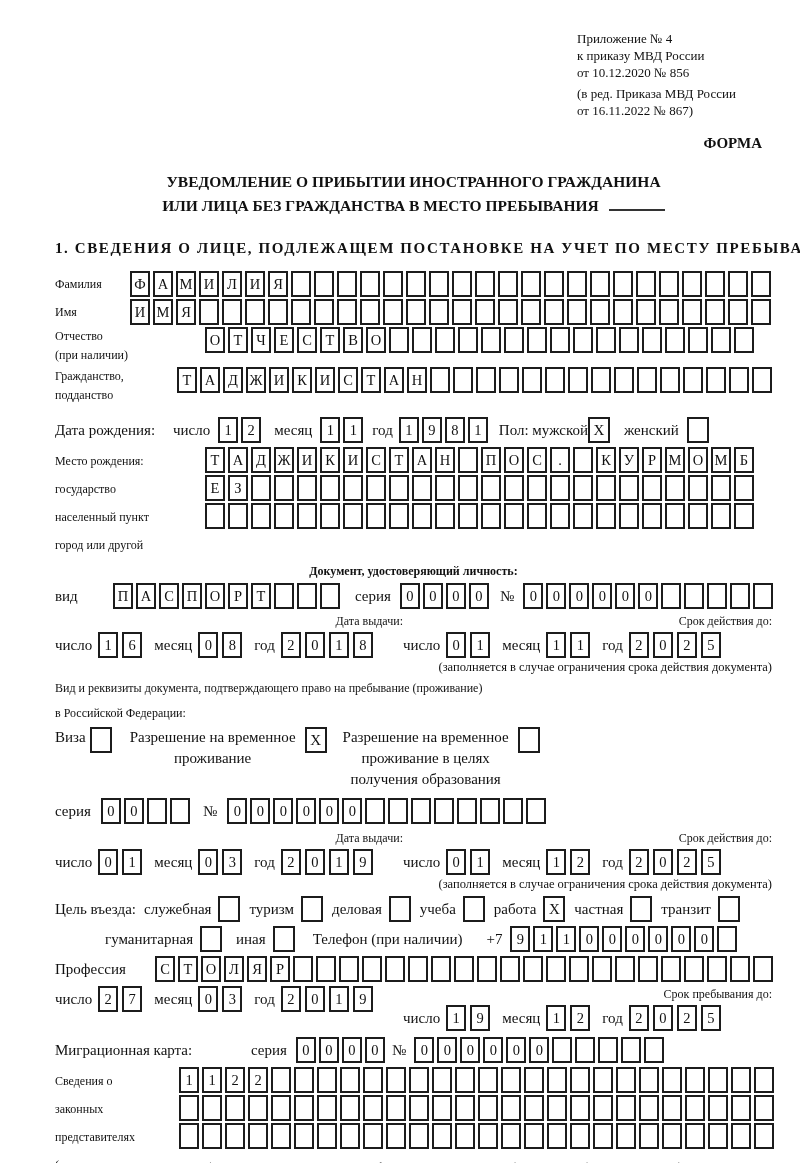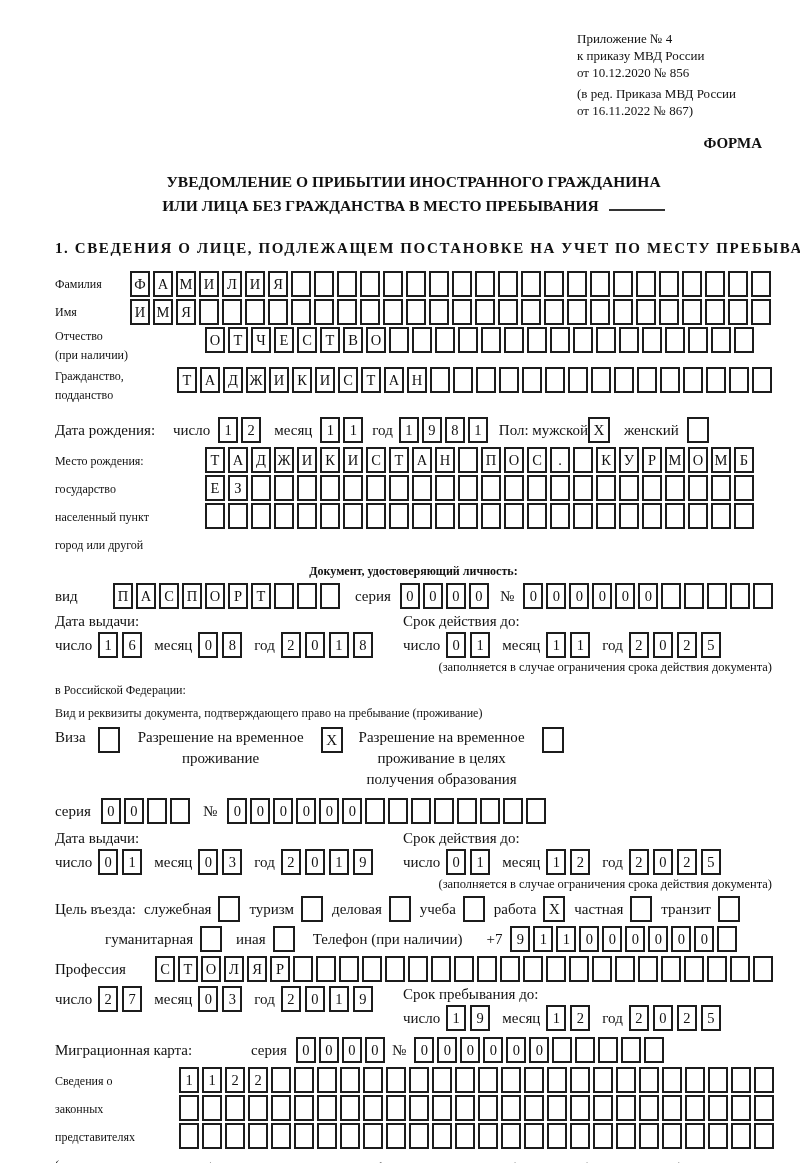--- a/index.html
+++ b/index.html
@@ -31,30 +31,30 @@
   .stack .cells{margin-top:0;}
   .stack .cells + .cells{margin-top:2px;}
 
   
   .wlbl{font-size:15px;line-height:26px;flex:0 0 auto;}
 
   
   .datewrap{display:flex;margin-top:4px;}
   .dcol-l{width:348px;flex:0 0 auto;}
   .dcol-r{flex:1;}
-  .dtitle{text-align:left;font-size:15px;line-height:17px;margin-bottom:2px;}
+  .dtitle{text-align:right;font-size:12px;line-height:17px;margin-bottom:2px;}
   .dg{display:flex;align-items:center;}
   .dg .wlbl{margin-right:6px;}
   .dg .cells{margin-right:8px;}
   .dg .cell{margin-right:4px;}
   .fine{font-size:12.5px;text-align:right;line-height:16px;margin-top:1px;}
 
   
   .ropts{display:flex;margin-top:4px;align-items:flex-start;}
-  .ropt{display:flex;align-items:flex-start;gap:8px;}
+  .ropt{display:flex;align-items:flex-start;}
   .roptlbl{font-size:15px;line-height:21px;text-align:center;}
   .ropt .cbox{margin-left:9px;margin-top:0;}
 
   
   .popt{display:flex;align-items:center;margin-right:9px;}
   .popt .wlbl{margin-right:7px;}
 
   .note2{font-size:13px;margin-top:10px;margin-left:28px;}
   .mt3{margin-top:3px}.mt4{margin-top:4px}.mt6{margin-top:6px}.mt8{margin-top:8px}.mt12{margin-top:12px}.mt14{margin-top:14px}
   .bold{font-weight:bold;}
@@ -414,22 +414,22 @@
             <span class="cell">2</span>
             <span class="cell">0</span>
             <span class="cell">2</span>
             <span class="cell">5</span>
           </span>
       </div>
     </div>
   </div>
   <div class="fine">(заполняется в случае ограничения срока действия документа)</div>
 
+  <div class="txt15 mt3">Вид и реквизиты документа, подтверждающего право на пребывание (проживание)</div>
   <div class="txt15" style="margin-top:5px">в Российской Федерации:</div>
-  <div class="txt15 mt3">Вид и реквизиты документа, подтверждающего право на пребывание (проживание)</div>
 
   <div class="ropts">
     <div class="ropt">
       <div class="roptlbl">Виза</div>
       <span class="cbox" style="margin-left:4px"></span>
     </div>
     <div class="ropt" style="margin-left:18px">
       <div class="roptlbl">
         <div>Разрешение на временное</div>
         <div>проживание</div>

